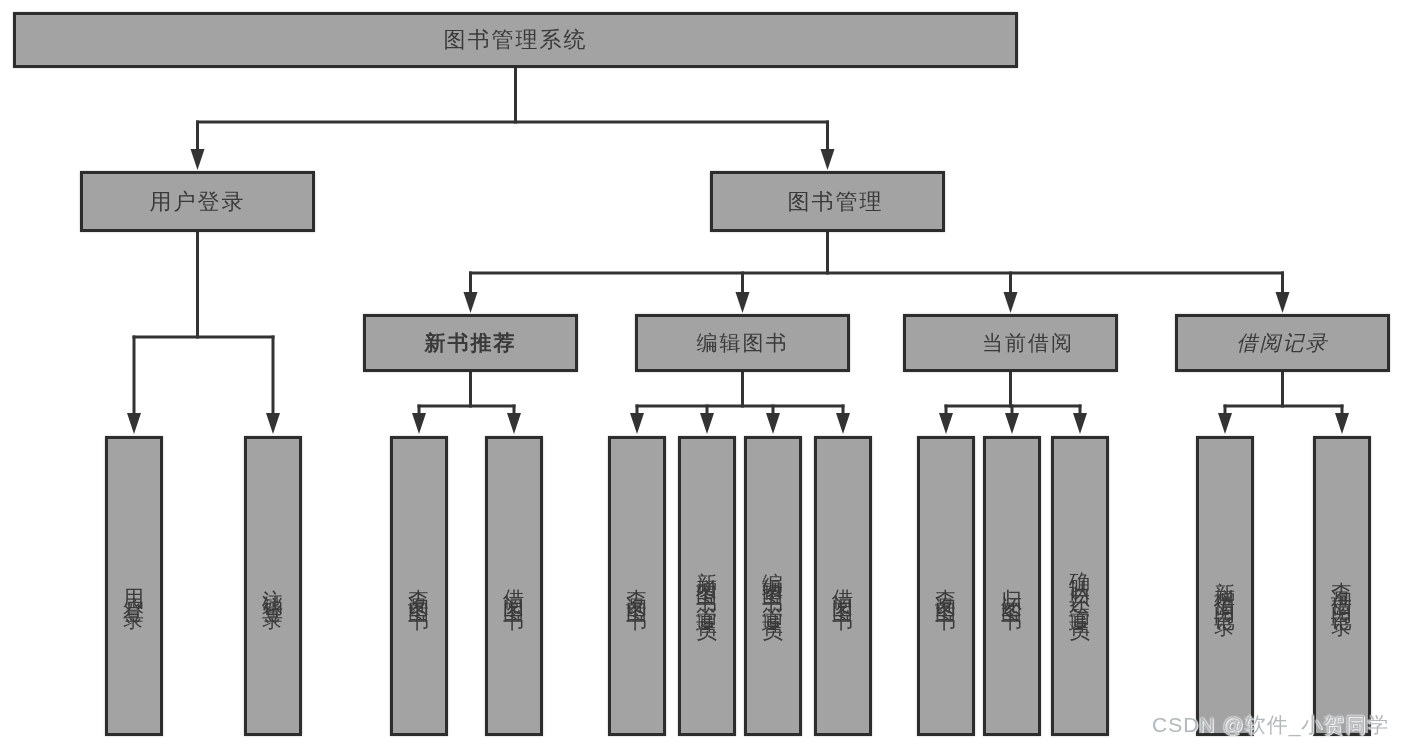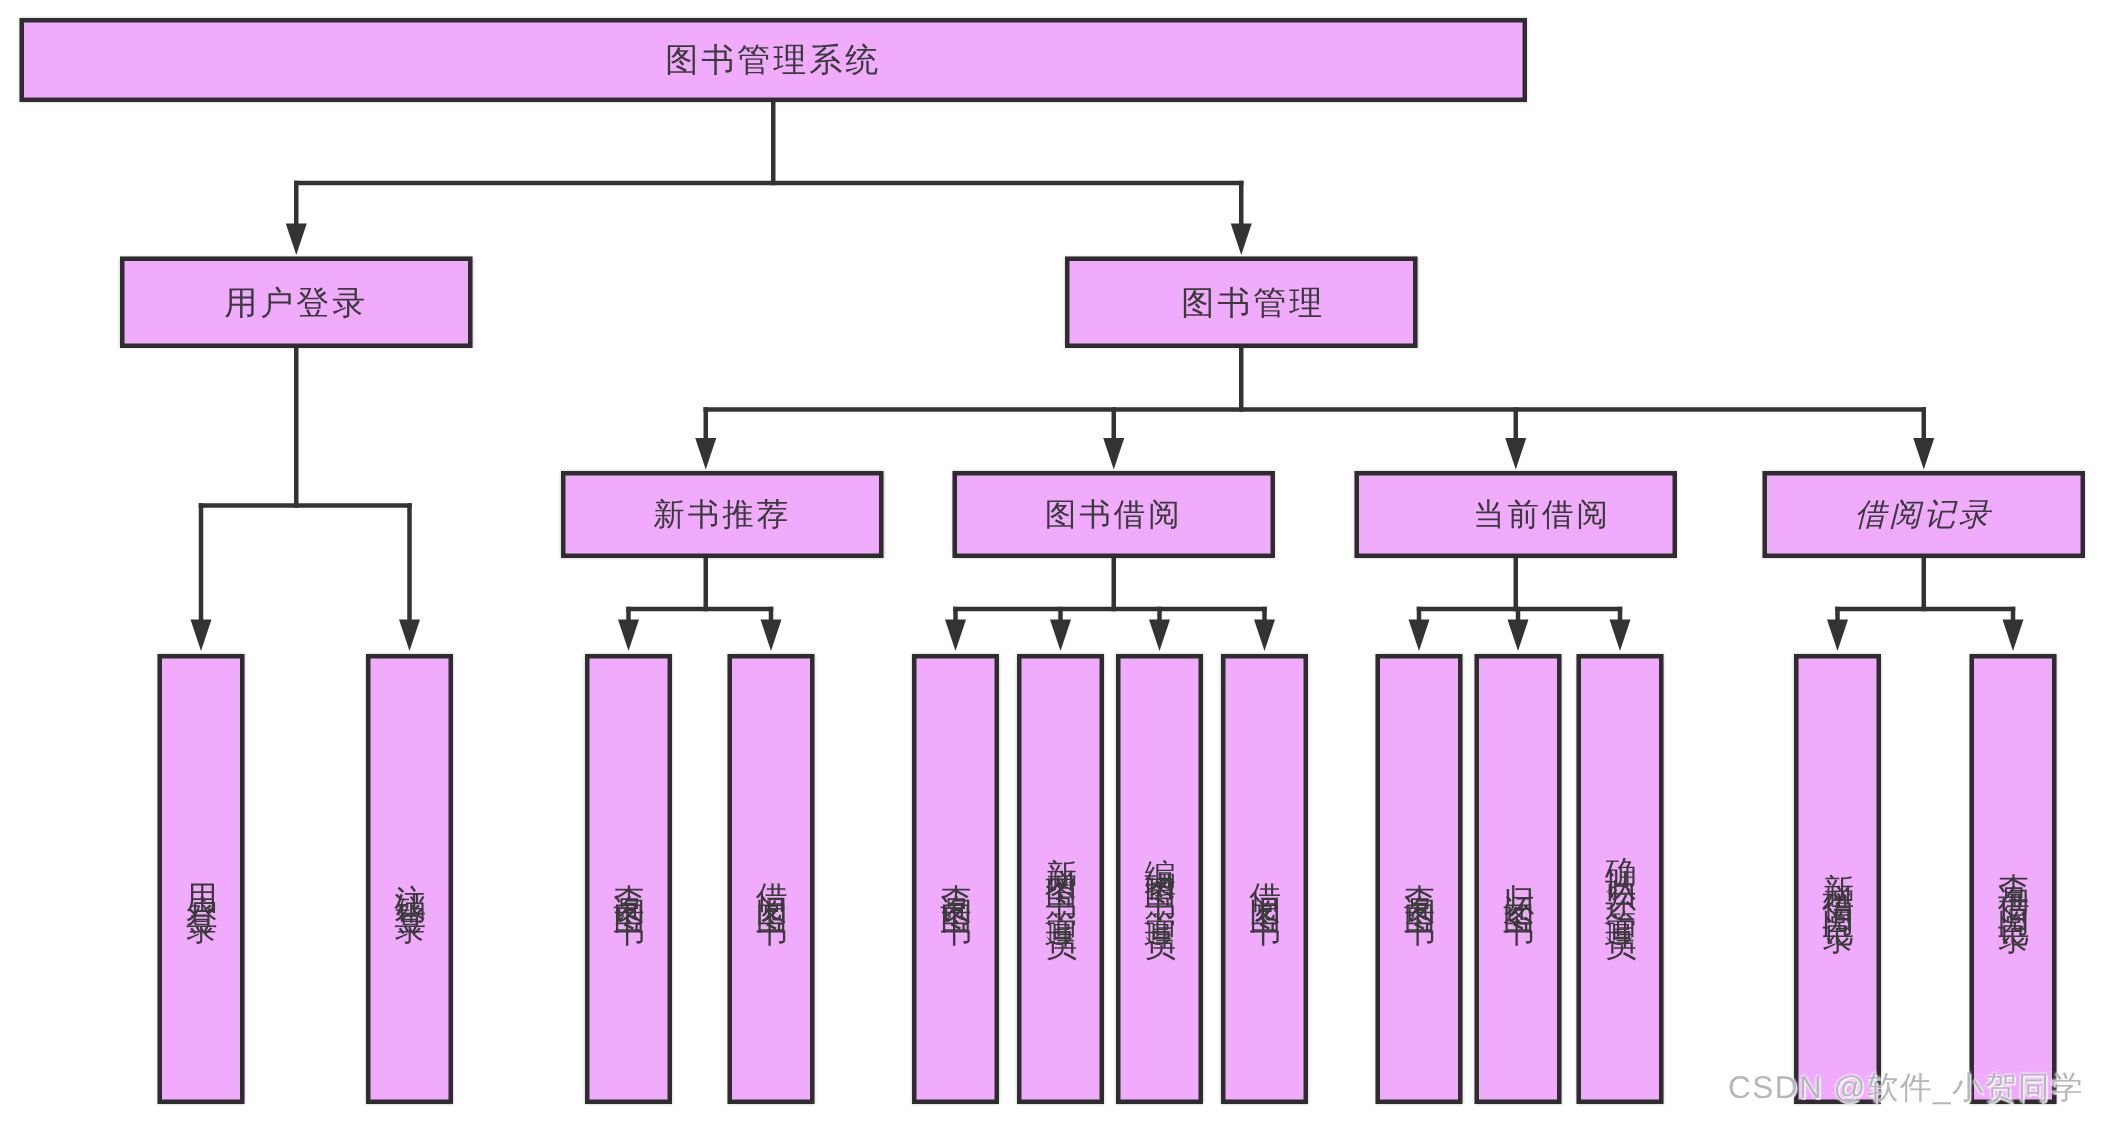--- a/index.html
+++ b/index.html
@@ -17,35 +17,35 @@
     color:var(--text);
     position:relative;
     overflow:hidden;
   }
   .canvas{position:absolute;left:0;top:0;width:1405px;height:747px;}
   .connectors{position:absolute;left:0;top:0;z-index:1;}
   .connectors path{stroke:var(--line);stroke-width:3;fill:none;stroke-linecap:square;}
   .connectors polygon{fill:var(--line);stroke:none;}
   .box{
     position:absolute;
-    background:#f0abfc;
+    background:#a3a3a3;
     border:3px solid var(--border);
     box-shadow:0 0 2px rgba(0,0,0,0.25);
     display:flex;
     align-items:center;
     justify-content:center;
     z-index:2;
     color:var(--text);
   }
   .box-root{left:13px;top:12px;width:1005px;height:56px;font-size:22px;letter-spacing:2px;}
   .box-branch{top:171px;width:235px;height:61px;font-size:22px;letter-spacing:2px;}
   .branch-0{left:80px;}
   .branch-1{left:710px;padding-left:16px;}
   .box-section{top:314px;width:215px;height:58px;font-size:21px;letter-spacing:2px;}
-  .section-0{left:374px;}
+  .section-0{left:363px;font-weight:bold;}
   .section-1{left:635px;}
   .section-2{left:903px;padding-left:35px;}
   .section-3{left:1175px;font-style:italic;}
   .box-leaf{
     top:436px;width:58px;height:300px;
     writing-mode:vertical-rl;
     text-orientation:mixed;
     font-size:21px;
     letter-spacing:7px;
     line-height:1;
@@ -133,21 +133,21 @@
     <polygon points="1225,434 1218,413 1232,413"></polygon>
     <polygon points="1342,434 1335,413 1349,413"></polygon>
   </svg>
 
   <div class="box box-root">图书管理系统</div>
 
   <div class="box box-branch branch-0">用户登录</div>
   <div class="box box-branch branch-1">图书管理</div>
 
   <div class="box box-section section-0">新书推荐</div>
-  <div class="box box-section section-1">图书借阅</div>
+  <div class="box box-section section-1">编辑图书</div>
   <div class="box box-section section-2">当前借阅</div>
   <div class="box box-section section-3">借阅记录</div>
 
   <div class="box box-leaf leaf-0">用户登录</div>
   <div class="box box-leaf leaf-1">注销登录</div>
 
   <div class="box box-leaf leaf-2">查询图书</div>
   <div class="box box-leaf leaf-3">借阅图书</div>
 
   <div class="box box-leaf leaf-4">查询图书</div>

